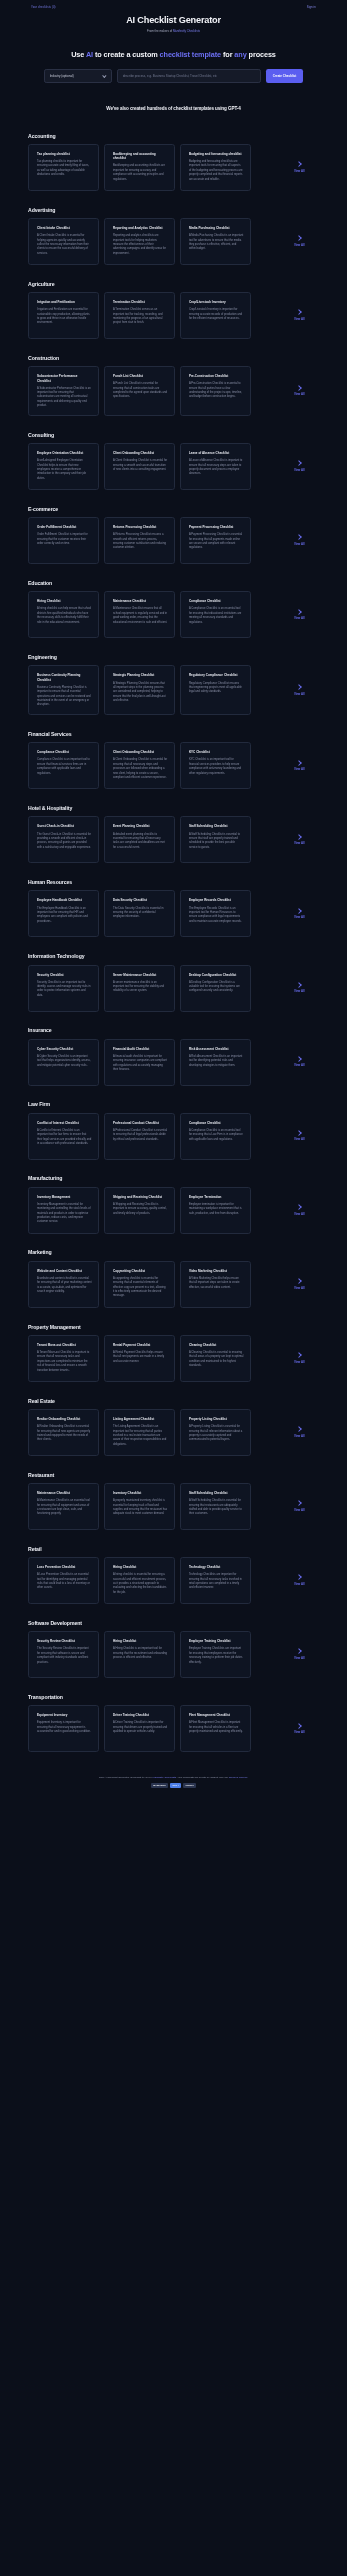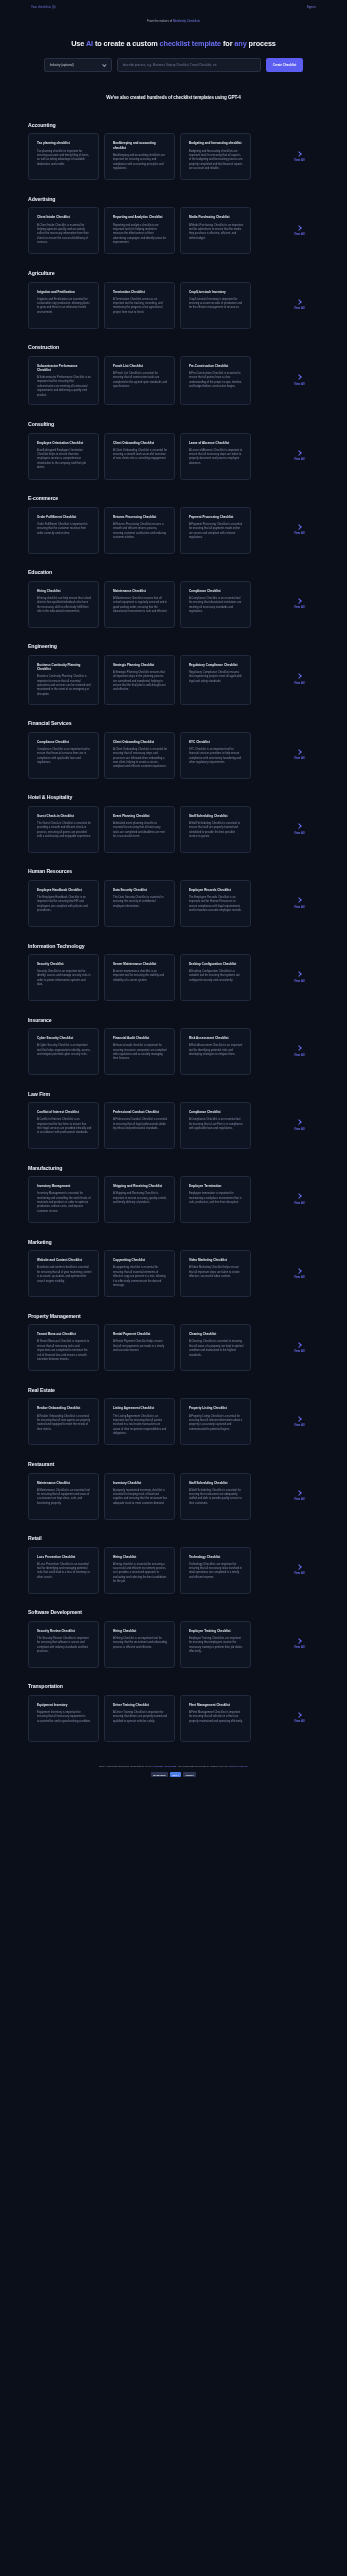--- a/index.html
+++ b/index.html
@@ -206,20 +206,21 @@
 </style>
 </head>
 <body>
 
 <div class="topbar">
   <a href="#">Your checklists (0)</a>
   <a href="#" class="signin">Sign in</a>
 </div>
 
 <div class="hero">
+  <div class="brand-title">AI Checklist Generator</div>
   <div class="brand-sub">
     <span>From the makers of </span><a href="#">Manifestly Checklists</a>
   </div>
 
   <div class="headline">
     <span>Use </span><span class="accent">AI</span><span> to create a custom </span><span class="accent">checklist template</span><span> for </span><span class="accent">any</span><span> process</span>
   </div>
 
   <div class="formrow">
     <div class="select-wrap">

